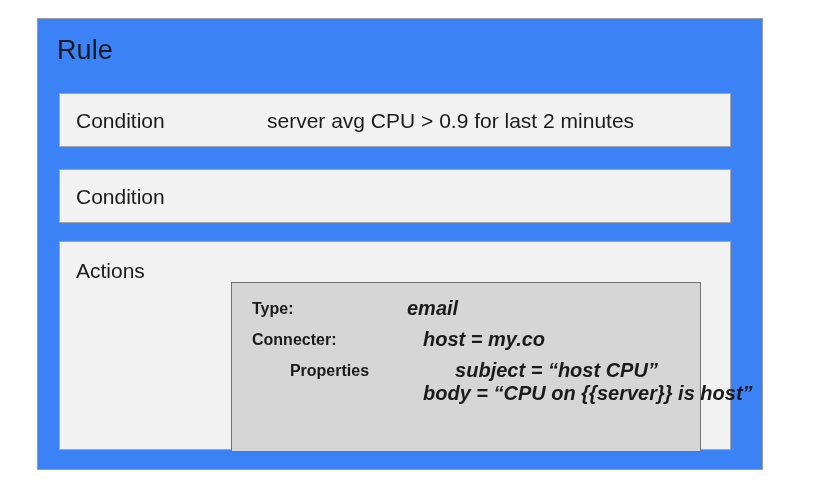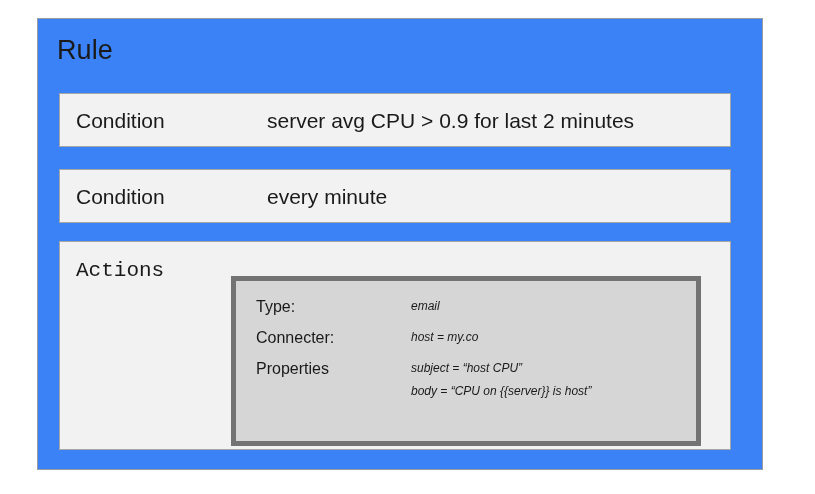--- a/index.html
+++ b/index.html
@@ -77,71 +77,73 @@
     font-size: 21px;
     line-height: 26px;
     color: #1a1a1a;
     white-space: nowrap;
     margin-left: 34px;
   }
 
   
   .row-actions .field-label {
     top: 16px;
-    font-family: Liberation Mono, monospace;
   }
 
   
   .action-box {
     position: absolute;
     left: 171px;
-    top: 34px;
+    top: 40px;
     width: 470px;
     height: 170px;
     background: #d6d6d6;
-    border: 5px solid #737373;
+    border: 1px solid #737373;
     box-sizing: border-box;
+    font-weight: bold;
   }
 
   .action-grid {
     position: absolute;
     left: 20px;
     top: 14px;
     right: 10px;
   }
 
   .action-item {
     position: relative;
     display: flex;
     align-items: flex-start;
   }
 
   .action-item + .action-item {
     margin-top: 8px;
+    gap: 16px;
   }
 
   .action-item.spaced {
+    text-align: center;
   }
 
   .action-key {
     flex: 0 0 auto;
     width: 155px;
     font-size: 16px;
     line-height: 23px;
     color: #1a1a1a;
     white-space: nowrap;
   }
 
   .action-vals {
     flex: 1 1 auto;
     min-width: 0;
   }
 
   .action-val {
-    font-size: 12px;
+    font-size: 20px;
     line-height: 23px;
     font-style: italic;
     color: #1a1a1a;
     white-space: nowrap;
   }
 </style>
 </head>
 <body>
 
 <div class="canvas">
@@ -150,21 +152,20 @@
 
     <div class="rule-title">Rule</div>
 
     <div class="field-row row-condition">
       <div class="field-label">Condition</div>
       <div class="field-value">server avg CPU &gt; 0.9 for last 2 minutes</div>
     </div>
 
     <div class="field-row row-schedule">
       <div class="field-label">Condition</div>
-      <div class="field-value">every minute</div>
     </div>
 
     <div class="field-row row-actions">
       <div class="field-label">Actions</div>
 
       <div class="action-box">
         <div class="action-grid">
 
           <div class="action-item">
             <div class="action-key">Type:</div>

